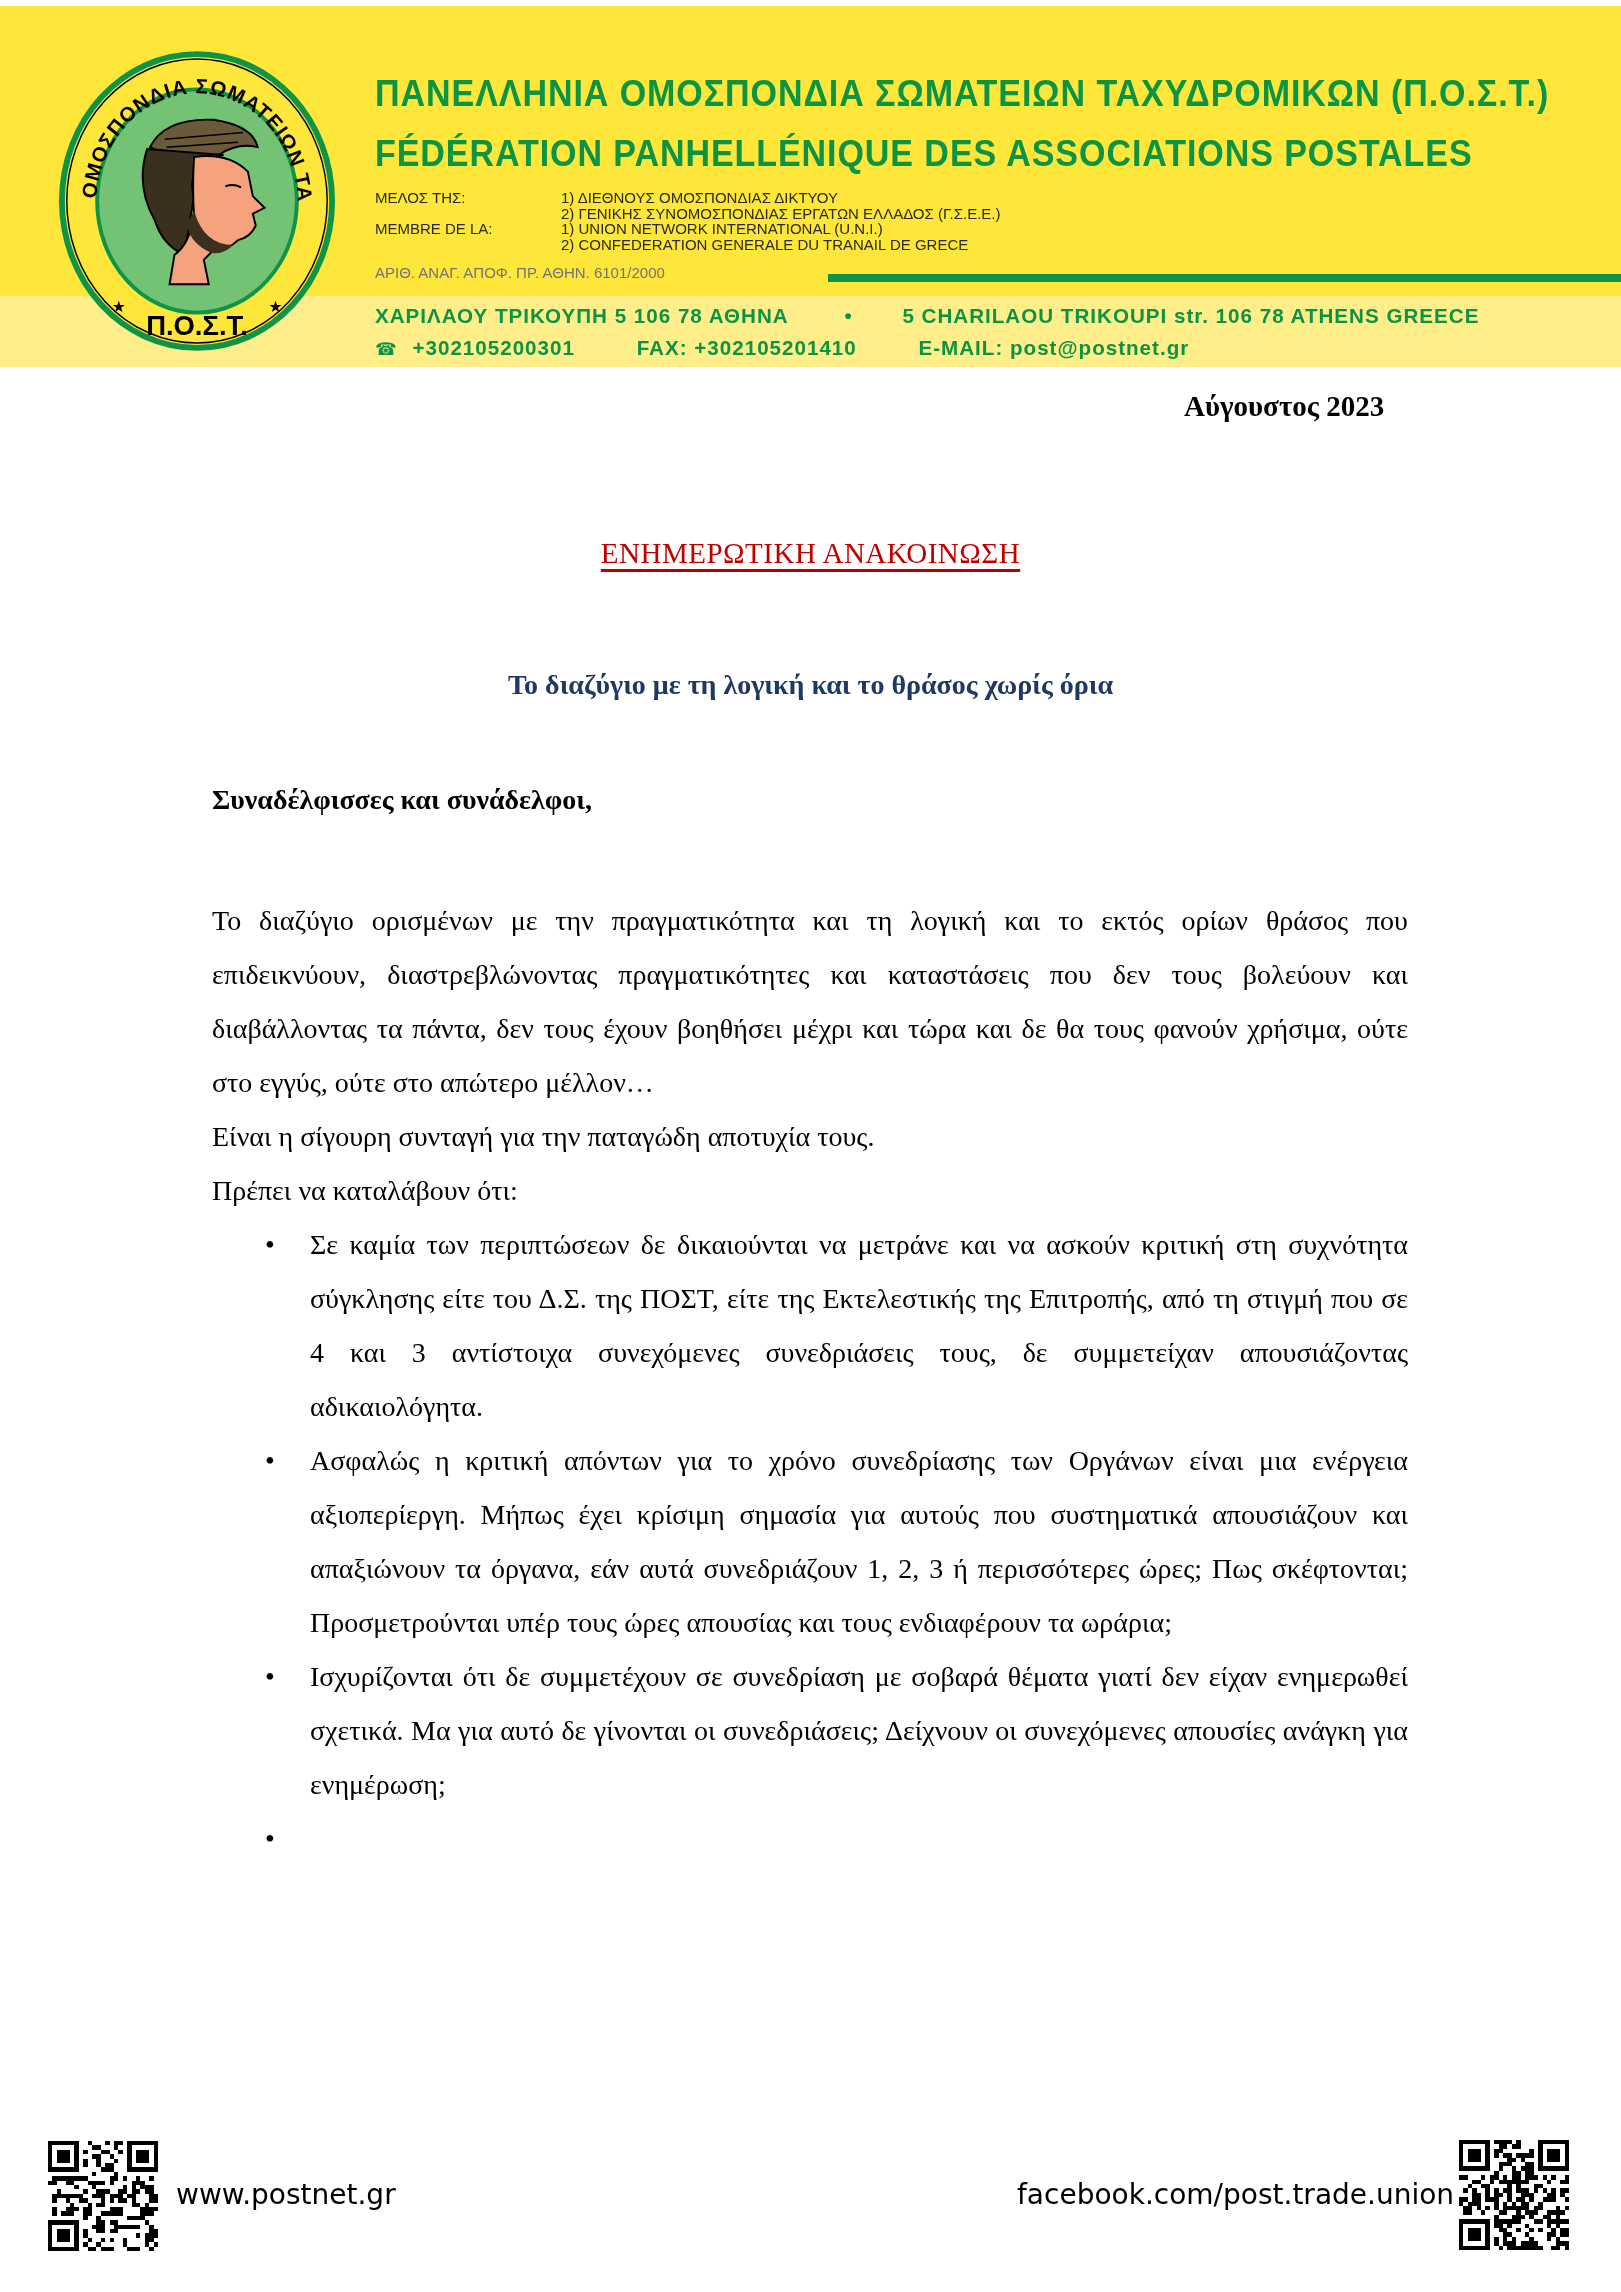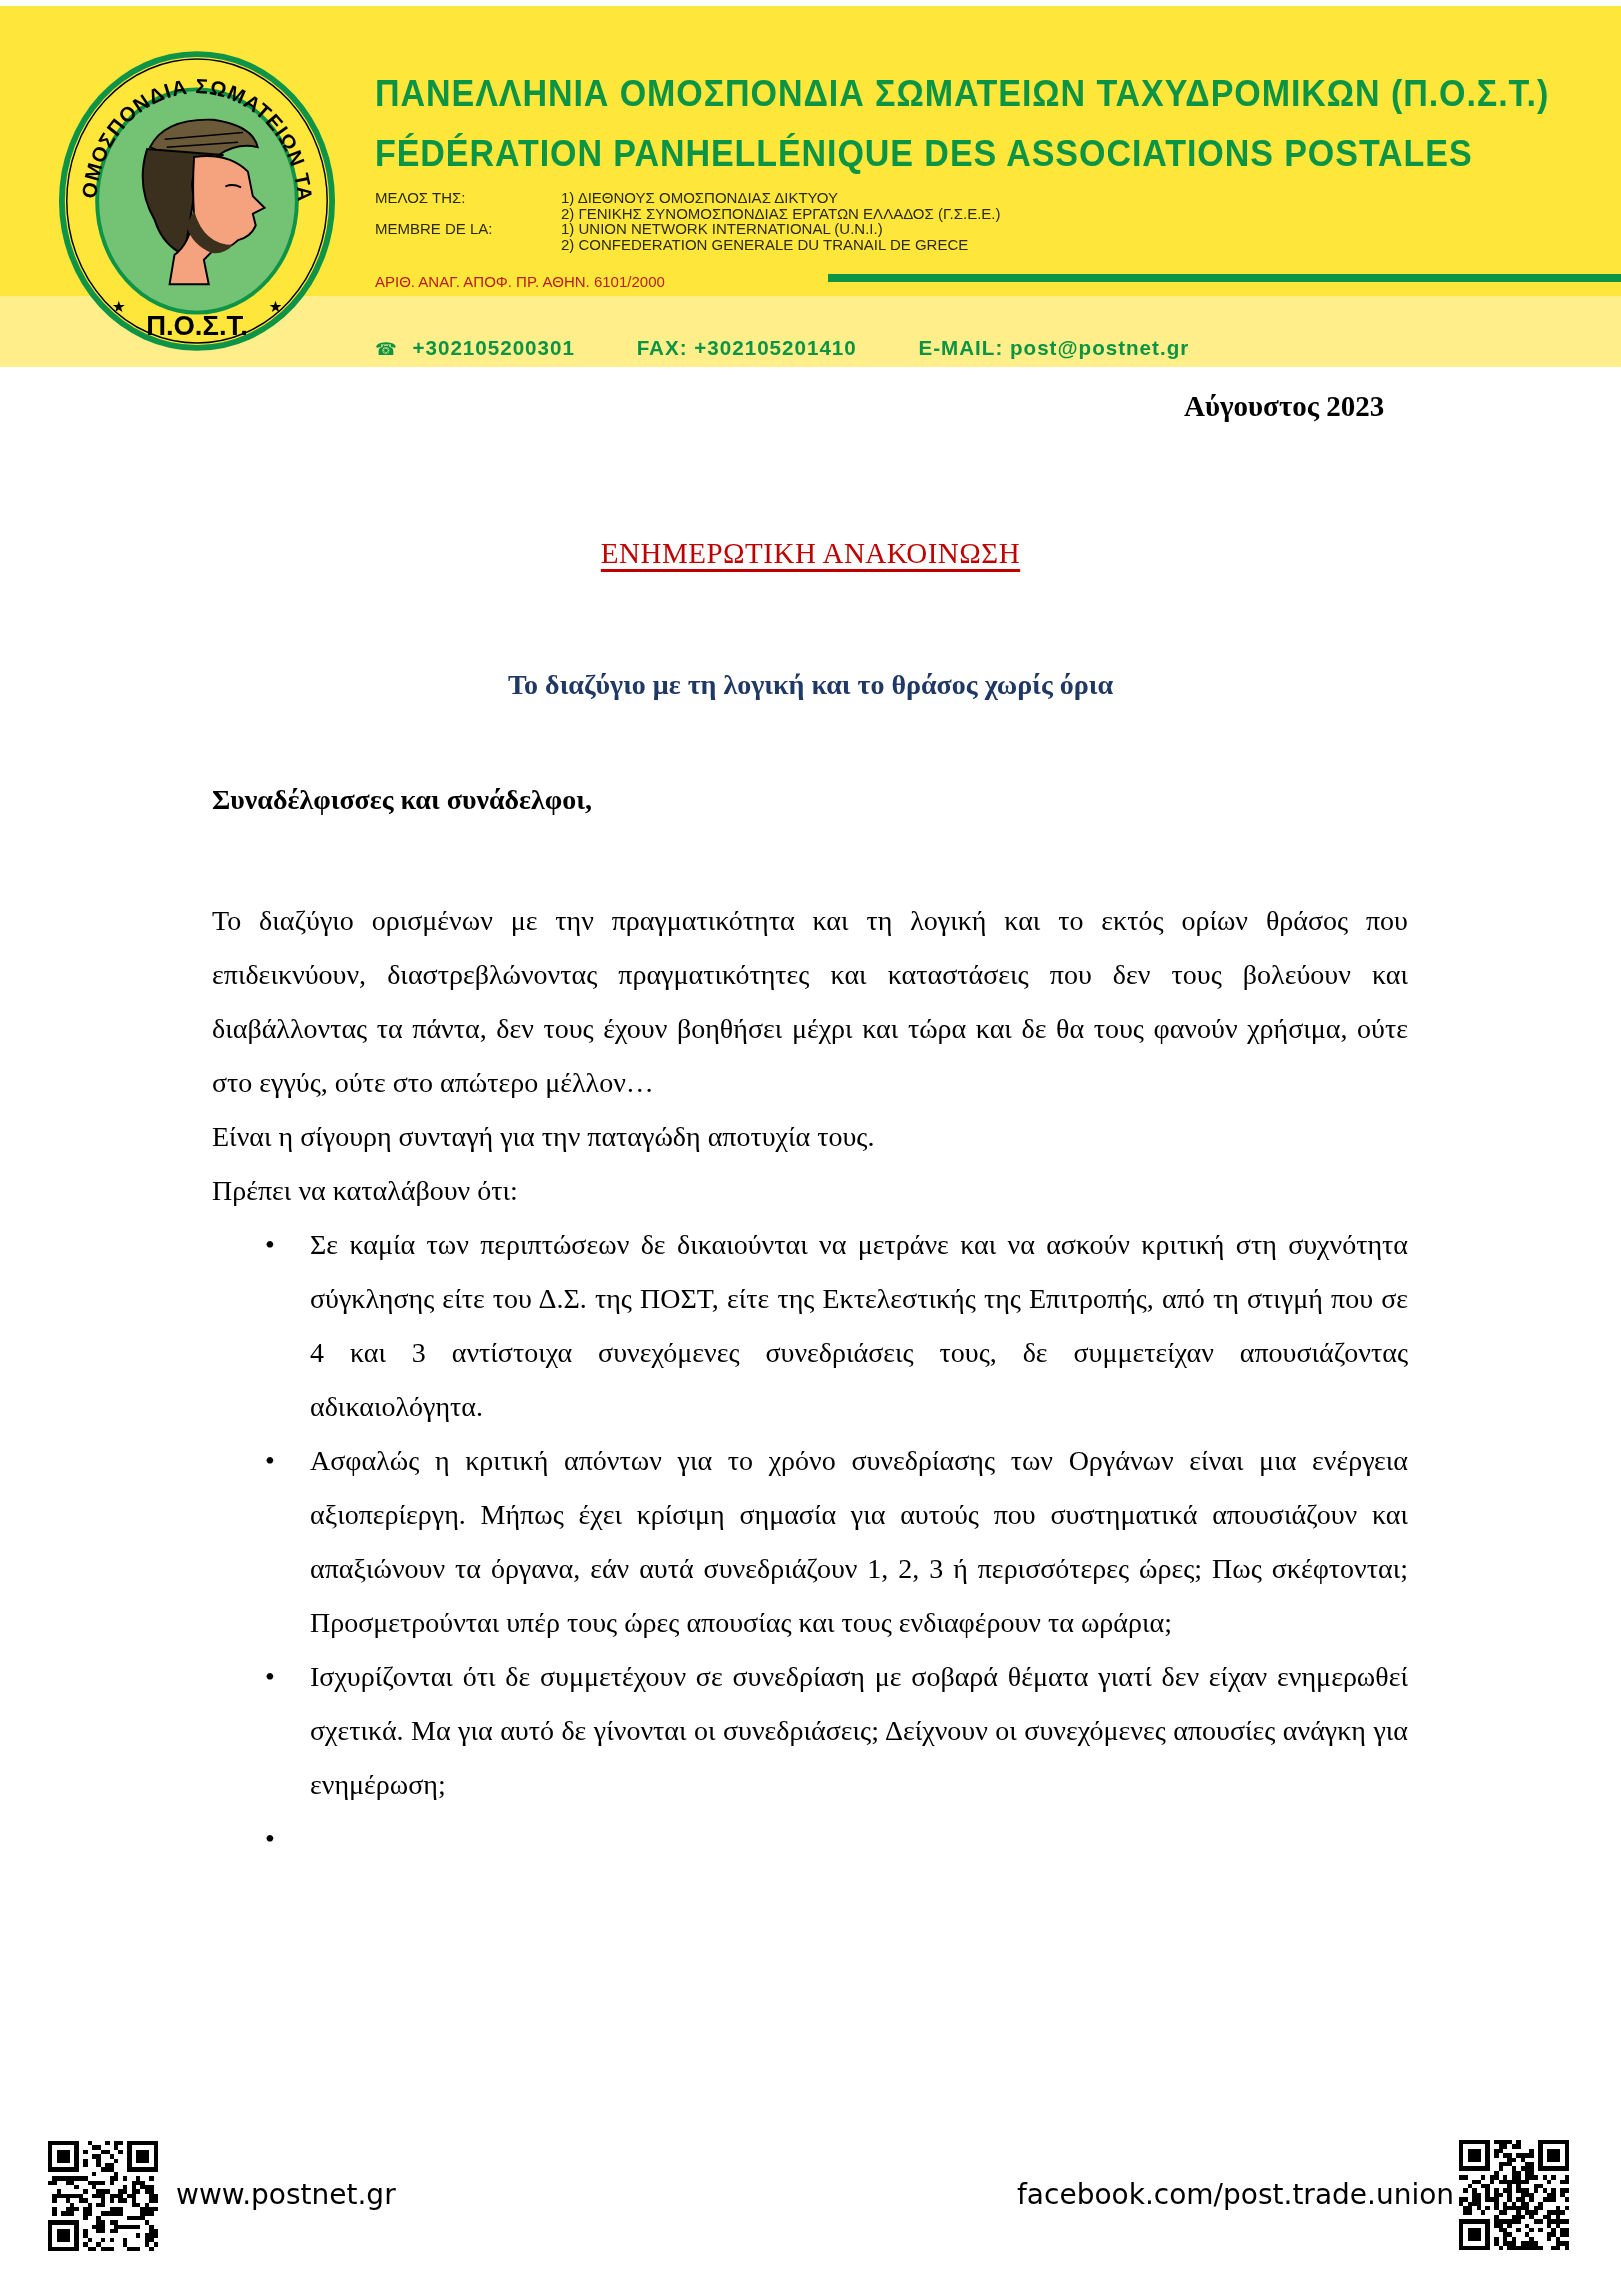--- a/index.html
+++ b/index.html
@@ -14,21 +14,21 @@
 
   .logo { position: absolute; left: 57px; top: 43px; width: 280px; height: 304px; }
 
   .org-title { position: absolute; left: 375px; font-family: "Liberation Sans", sans-serif; font-weight: bold; color: #0B9444; white-space: nowrap; transform-origin: left top; }
   .org-title.gr { top: 67px; font-size: 37px; letter-spacing: 1px; transform: scaleX(0.92); }
   .org-title.fr { top: 127px; font-size: 37px; letter-spacing: 1px; transform: scaleX(0.92); }
 
   .members { position: absolute; left: 375px; top: 184px; font-family: "Liberation Sans", sans-serif; font-size: 15px; line-height: 15.7px; color: #2a2a10; }
   .members .row { display: flex; }
   .members .lbl { width: 186px; }
-  .reg { position: absolute; left: 375px; top: 267px; font-family: "Liberation Sans", sans-serif; font-size: 15px; color: #b91c1c; white-space: nowrap; }
+  .reg { position: absolute; left: 375px; top: 258px; font-family: "Liberation Sans", sans-serif; font-size: 15px; color: #737373; white-space: nowrap; }
 
   .addr { position: absolute; left: 375px; font-family: "Liberation Sans", sans-serif; font-weight: bold; color: #0B9444; font-size: 20.6px; white-space: nowrap; letter-spacing: 1px; }
   .addr.l1 { top: 298px; }
   .addr.l2 { top: 330px; }
   .addr span { display: inline-block; }
 
   
   .date { position: absolute; left: 1184px; top: 390px; font-size: 29px; font-weight: bold; }
   .title { position: absolute; left: 0; width: 1621px; top: 537px; text-align: center; font-size: 29px; color: #C00000; text-decoration: underline; text-decoration-thickness: 2.9px; text-underline-offset: 5.9px; letter-spacing: 0.5px; }
   .subtitle { position: absolute; left: 0; width: 1621px; top: 669px; text-align: center; font-size: 28px; font-weight: bold; color: #1F3864; }
@@ -102,20 +102,25 @@
       <span class="lbl">MEMBRE DE LA:</span>
       <span>1) UNION NETWORK INTERNATIONAL (U.N.I.)</span>
     </div>
     <div class="row">
       <span class="lbl"></span>
       <span>2) CONFEDERATION GENERALE DU TRANAIL DE GRECE</span>
     </div>
   </div>
   <div class="reg">ΑΡΙΘ. ΑΝΑΓ. ΑΠΟΦ. ΠΡ. ΑΘΗΝ. 6101/2000</div>
 
+  <div class="addr l1">
+    <span>ΧΑΡΙΛΑΟΥ ΤΡΙΚΟΥΠΗ  5  106 78  ΑΘΗΝΑ</span>
+    <span style="margin: 0 43px 0 49px;">•</span>
+    <span>5  CHARILAOU TRIKOUPI str. 106 78  ATHENS  GREECE</span>
+  </div>
   <div class="addr l2">
     <span style="font-weight:normal; font-size:17.6px;">☎</span>
     <span style="margin-left:7.8px;">+302105200301</span>
     <span style="margin-left:55px;text-align:center;">FAX: +302105201410</span>
     <span style="margin-left:55px;">E-MAIL:  post@postnet.gr</span>
   </div>
 </div>
 
 <div class="date">Αύγουστος 2023</div>
 <div class="title">ΕΝΗΜΕΡΩΤΙΚΗ  ΑΝΑΚΟΙΝΩΣΗ</div>

